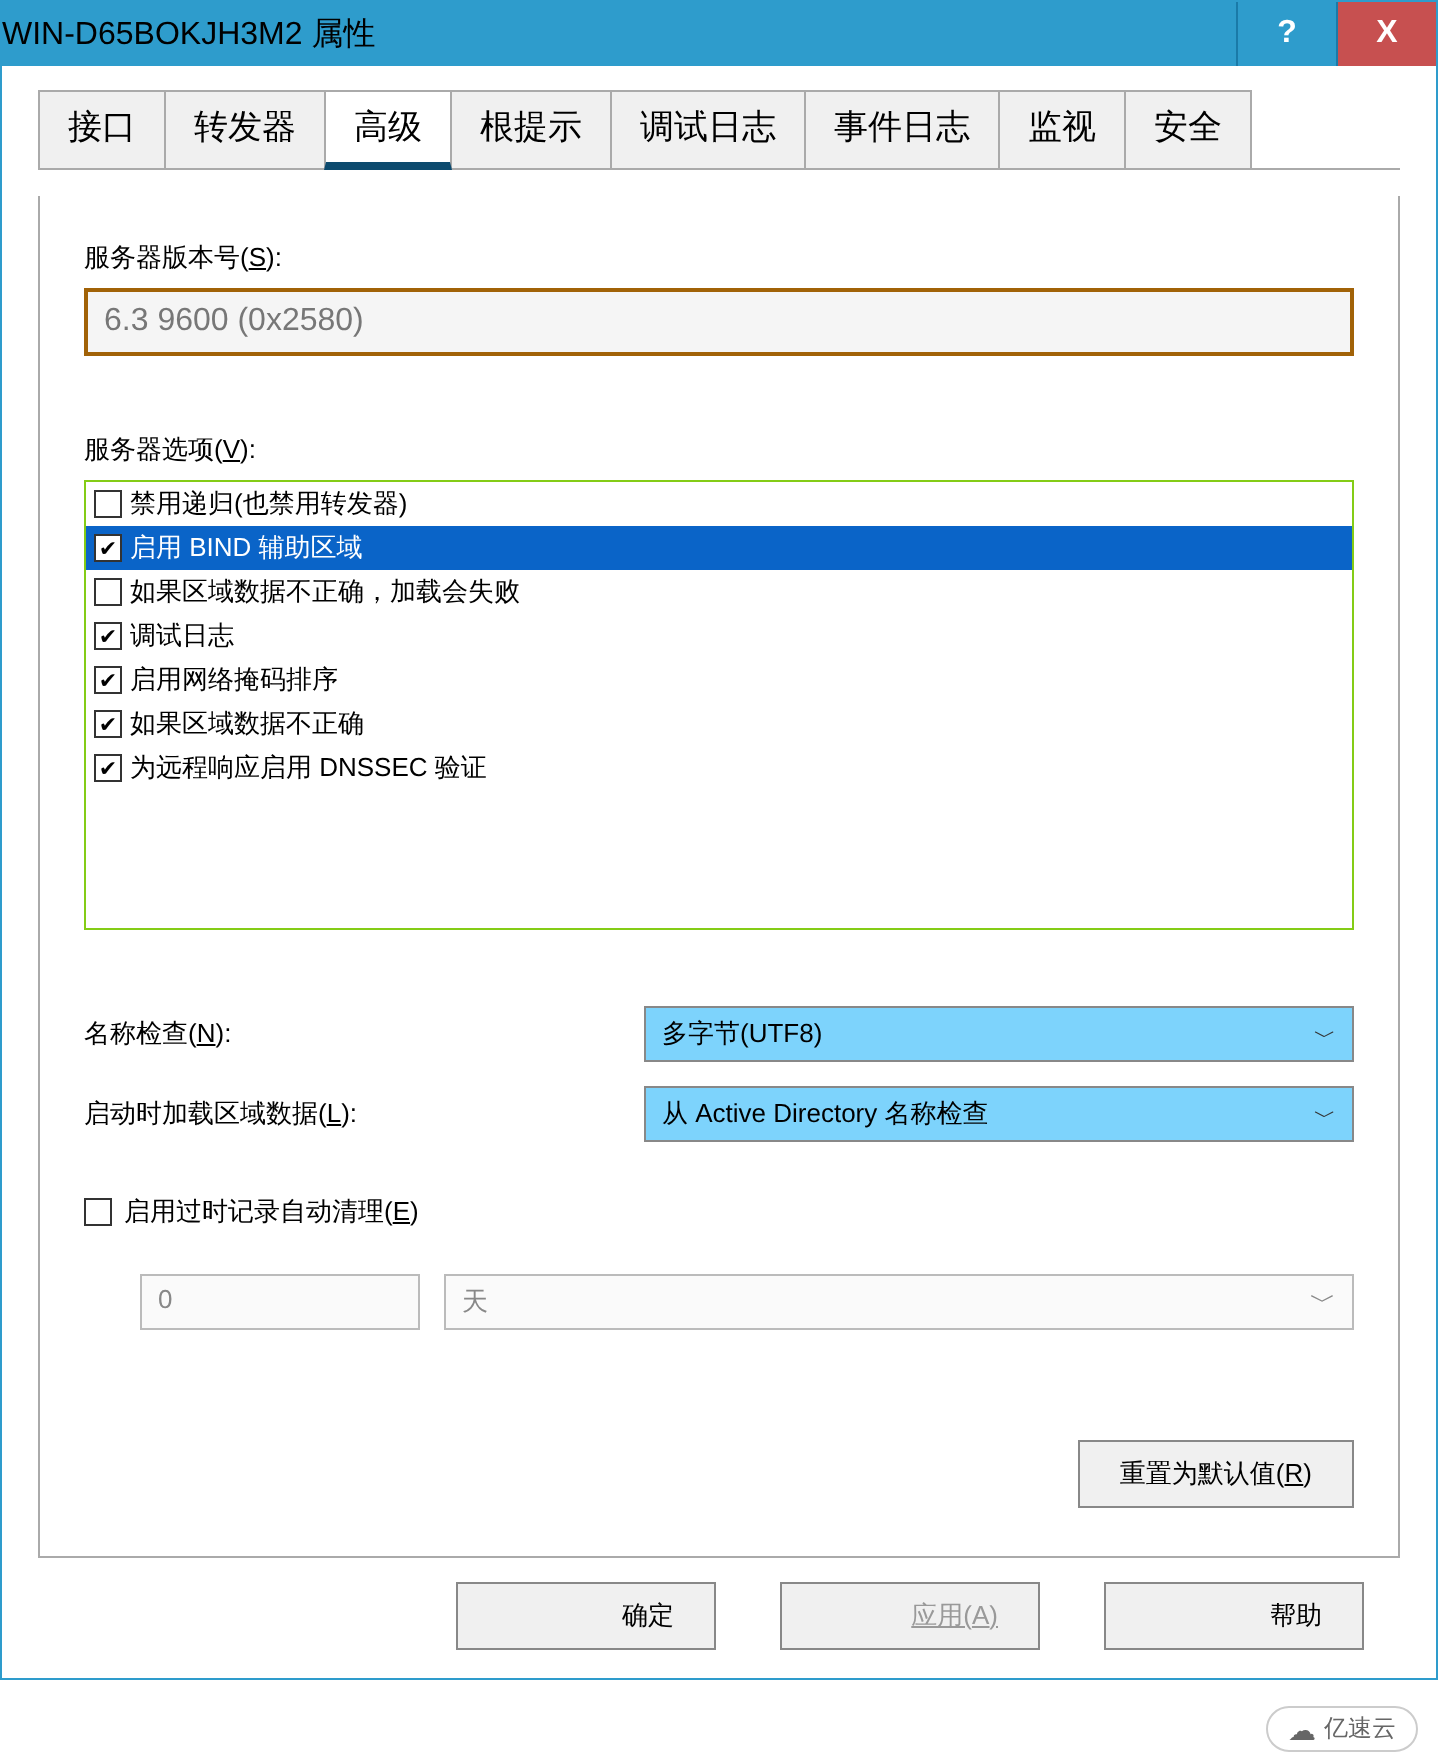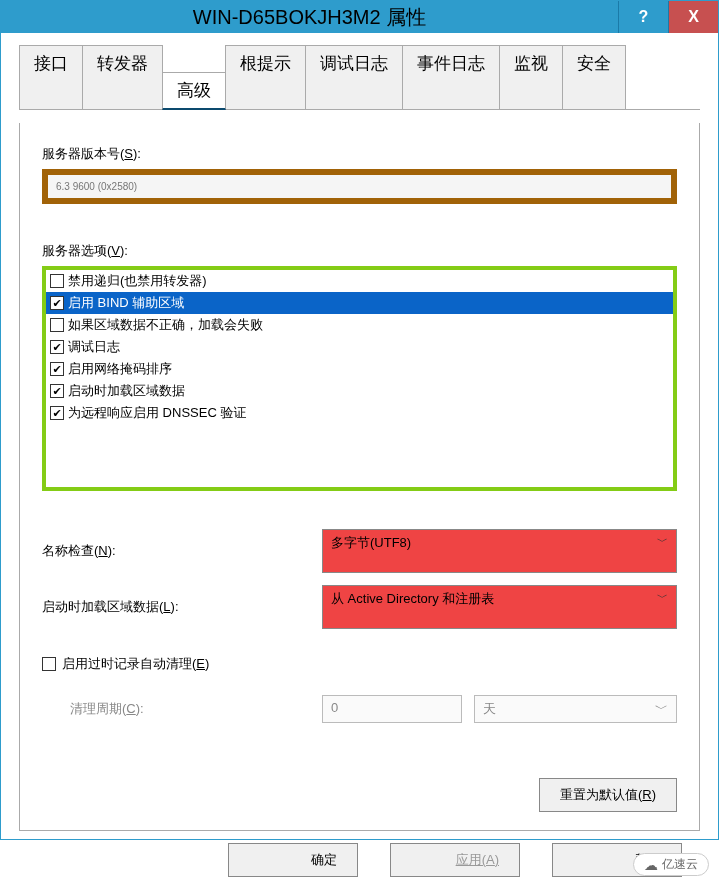--- a/index.html
+++ b/index.html
@@ -22,22 +22,22 @@
     .titlebar {
       background: #2e9ccc;
       height: 32px;
       display: flex;
       align-items: center;
       color: #000;
       position: relative;
     }
     .titlebar-title {
       flex: 1;
-      text-align: center;
-      font-size: 20px;
+      text-align: left;
+      font-size: 16px;
     }
     .titlebar-buttons {
       display: flex;
       height: 100%;
     }
     .titlebar-btn {
       width: 50px;
       height: 32px;
       display: flex;
       align-items: center;
@@ -58,49 +58,48 @@
       padding: 6px 14px;
       border: 1px solid #aaa;
       border-bottom: none;
       background: #f0f0f0;
       margin-right: -1px;
       font-size: 17px;
       position: relative;
     }
     .tab.active {
       background: #fff;
-      border-bottom: 2px solid #0c4a6e;
+      border-bottom: 4px solid #0c4a6e;
       margin-bottom: -1px;
       z-index: 1;
-      margin-top: 27px;
     }
     .tab-body {
       border: 1px solid #aaa;
       border-top: none;
       flex: 1;
       padding: 22px 22px 18px 22px;
       display: flex;
       flex-direction: column;
       margin-top: 13px;
     }
     .row { margin-bottom: 8px; }
     .label { display: block; margin-bottom: 6px; }
     .underline { text-decoration: underline; }
     .textinput {
       width: 100%;
       padding: 6px 8px;
-      border: 6px solid #a16207;
+      border: 2px solid #a16207;
       background: #f5f5f5;
       color: #777;
-      font-size: 10px;
+      font-size: 16px;
     }
     .options-box {
       width: 100%;
       height: 225px;
-      border: 4px solid #84cc16;
+      border: 1px solid #84cc16;
       background: #fff;
       overflow: hidden;
       margin-top: 2px;
     }
     .opt-item {
       padding: 2px 4px;
       display: flex;
       align-items: center;
       gap: 4px;
       font-size: 13px;
@@ -119,27 +118,27 @@
     }
     .combo-row {
       display: flex;
       align-items: center;
       margin-top: 12px;
     }
     .combo-row .combo-label { width: 280px; }
     .combo {
       flex: 1;
       border: 1px solid #888;
-      background: #ef4444;
+      background: #7dd3fc;
       padding: 4px 8px;
       display: flex;
-      align-items: flex-start;
+      align-items: flex-end;
       justify-content: space-between;
       font-size: 13px;
-      height: 44px;
+      height: 28px;
     }
     .combo .caret { font-size: 11px; color: #333; }
     .checkbox-row {
       display: flex;
       align-items: center;
       gap: 6px;
       margin-top: 26px;
     }
     .scavenge-row {
       display: flex;
@@ -261,21 +260,21 @@
             <div class="opt-item">
               <span class="chk">✔</span>
               <span>调试日志</span>
             </div>
             <div class="opt-item">
               <span class="chk">✔</span>
               <span>启用网络掩码排序</span>
             </div>
             <div class="opt-item">
               <span class="chk">✔</span>
-              <span>启动时加载区域数据</span>
+              <span>如果区域数据不正确</span>
             </div>
             <div class="opt-item">
               <span class="chk">✔</span>
               <span>为远程响应启用 DNSSEC 验证</span>
             </div>
           </div>
       </div>
 
       <div class="spacer2"></div>
 
@@ -287,36 +286,33 @@
           <span>多字节(UTF8)</span>
           <span class="caret">﹀</span>
         </div>
       </div>
 
       <div class="combo-row">
         <span class="combo-label">
           <span>启动时加载区域数据(</span><span class="underline">L</span><span>):</span>
         </span>
         <div class="combo">
-          <span>从 Active Directory 和注册表</span>
+          <span>从 Active Directory 名称检查</span>
           <span class="caret">﹀</span>
         </div>
       </div>
 
       <div class="checkbox-row">
         <span class="chk"></span>
         <span>
           <span>启用过时记录自动清理(</span><span class="underline">E</span><span>)</span>
         </span>
       </div>
 
       <div class="scavenge-row">
-        <span class="sc-label">
-          <span>清理周期(</span><span class="underline">C</span><span>):</span>
-        </span>
         <div class="sc-num">0</div>
         <div class="sc-unit">
           <span>天</span>
           <span class="caret">﹀</span>
         </div>
       </div>
 
       <div class="reset-row">
         <div class="btn">
           <span>重置为默认值(</span><span class="underline">R</span><span>)</span>

